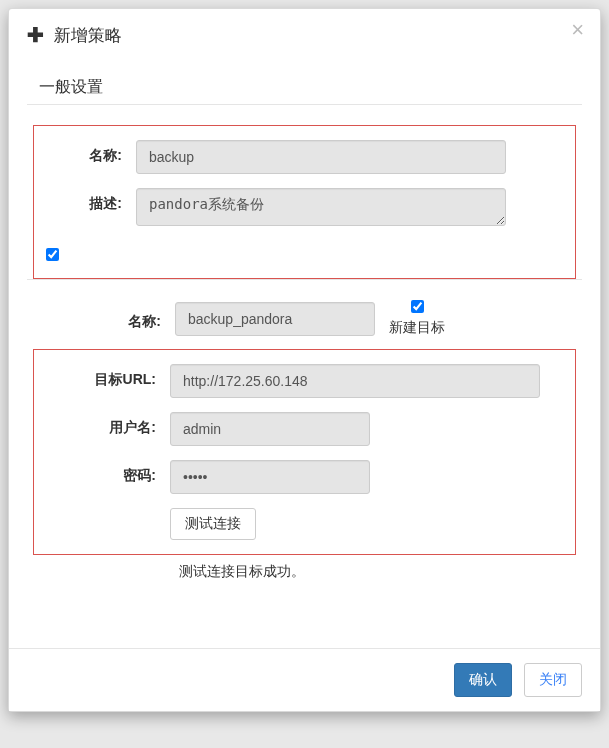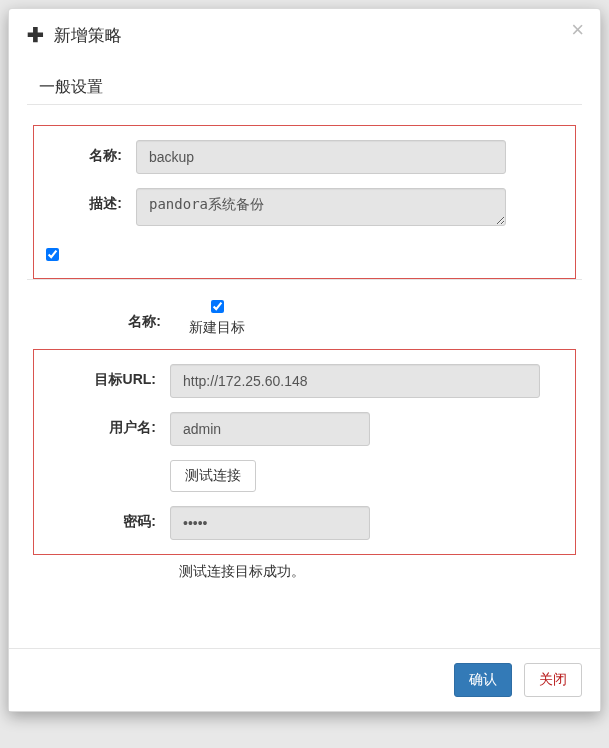--- a/index.html
+++ b/index.html
@@ -153,21 +153,21 @@
       margin-left: 8px;
     }
     .btn-primary {
       background: #337ab7;
       border: 1px solid #2e6da4;
       color: #fff;
     }
     .btn-default {
       background: #fff;
       border: 1px solid #ccc;
-      color: #b91c1c;
+      color: #3b82f6;
     }
     input[type="checkbox"] { cursor: pointer; }
   </style>
 </head>
 <body>
 
 <div class="modal">
   <div class="modal-header">
     <span class="plus-icon">✚</span>
     <span class="modal-title">新增策略</span>
@@ -192,42 +192,43 @@
         <div class="checkbox-wrap">
           <input type="checkbox" checked="" style="">
         </div>
       </div>
     </div>
 
     <hr class="sep">
 
     <div class="name-row">
       <div class="form-label">名称:</div>
+      <input type="text" class="form-control mid" value="backup_pandora" style="">
       <label class="inline-checkbox">
         <input type="checkbox" checked="" style="">
         <span>新建目标</span>
       </label>
     </div>
 
     <div class="red-box-2">
       <div class="form-row">
         <div class="form-label">目标URL:</div>
         <input type="text" class="form-control wide" value="http://172.25.60.148" style="">
       </div>
       <div class="form-row">
         <div class="form-label">用户名:</div>
         <input type="text" class="form-control mid" value="admin" style="">
       </div>
       <div class="form-row">
+        <div class="form-label">密码:</div>
+        <input type="password" class="form-control mid" value="•••••" style="">
+      </div>
+      <div class="form-row">
         <div class="form-label"></div>
         <button class="btn-test">测试连接</button>
-      </div>
-      <div class="form-row">
-        <div class="form-label">密码:</div>
-        <input type="password" class="form-control mid" value="•••••" style="">
       </div>
     </div>
     <div class="status-msg">测试连接目标成功。</div>
 
   </div>
 
   <div class="modal-footer">
     <button class="btn btn-primary">确认</button>
     <button class="btn btn-default">关闭</button>
   </div>

